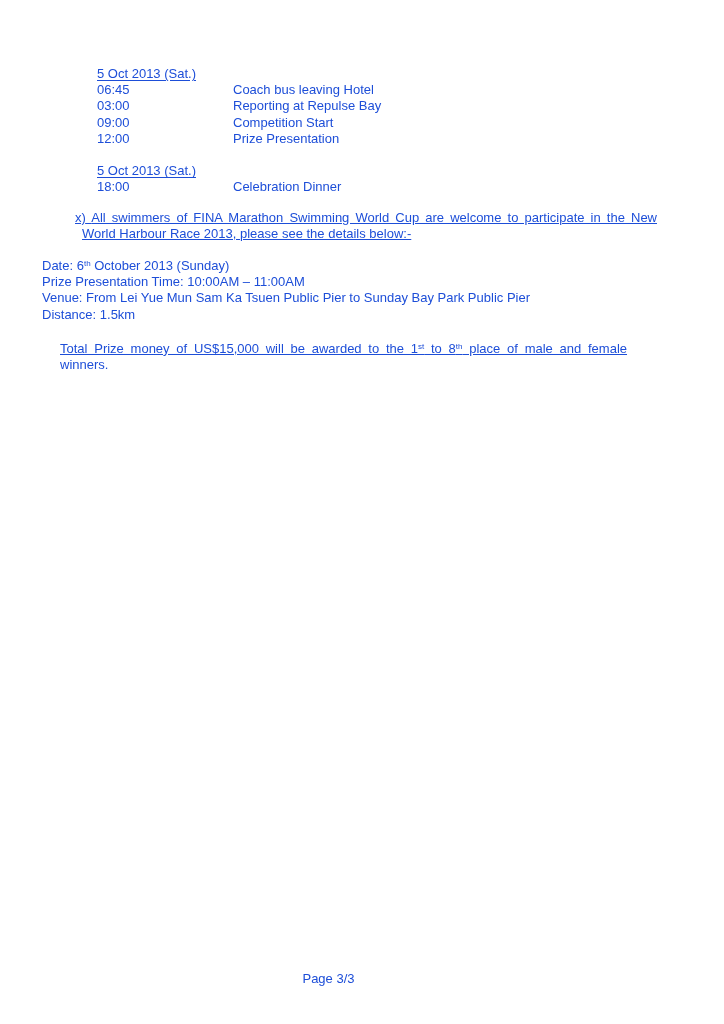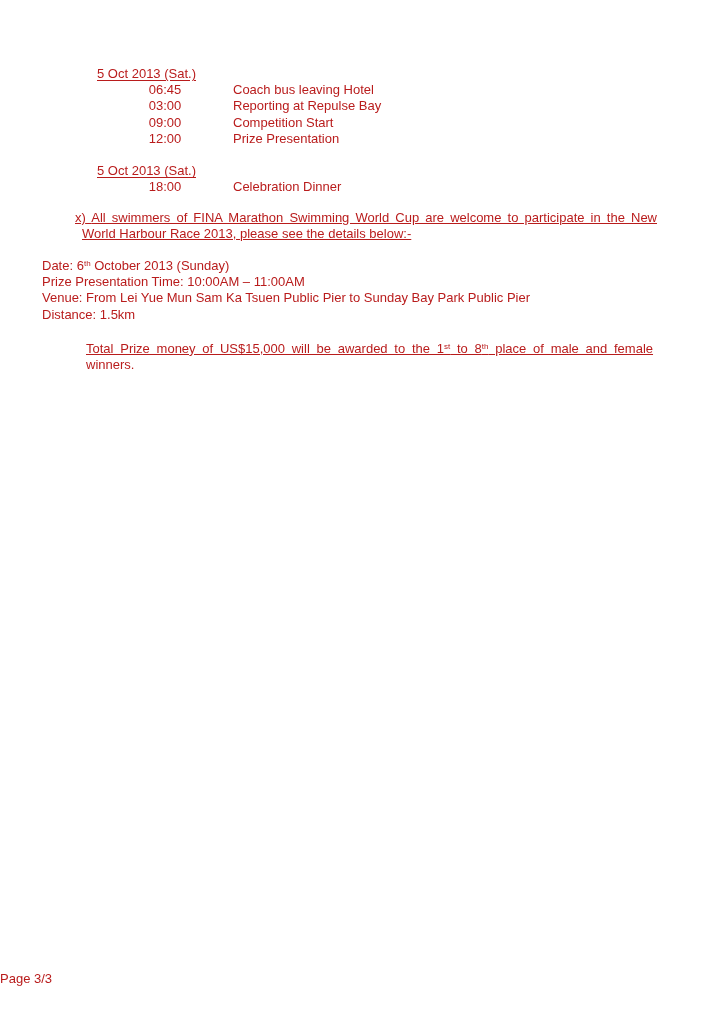--- a/index.html
+++ b/index.html
@@ -1,50 +1,50 @@
 <!DOCTYPE html>
 <html><head>
 <meta charset="utf-8">
 <style>
   html, body { margin: 0; padding: 0; background: #ffffff; }
   .page {
     position: relative;
     width: 724px;
     height: 1024px;
     background: #ffffff;
-    color: #b91c1c;
+    color: #1d4ed8;
     font-family: "Liberation Sans", sans-serif;
     font-size: 13px;
     line-height: 16.2px;
     overflow: hidden;
   }
   .content { position: absolute; top: 66px; left: 0; right: 0; }
 
   .schedule-block { margin-left: 97px; }
   .schedule-block.first { margin-bottom: 16.2px; }
   .schedule-heading { text-decoration: underline; text-underline-offset: 2px; }
-  .schedule-row { display: flex; text-align: center; }
+  .schedule-row { display: flex; }
   .schedule-row .time { width: 136px; flex: 0 0 136px; }
 
   .item-x { margin-top: 14px; margin-left: 75px; width: 582px; }
   .jline { text-align: justify; text-align-last: justify; text-decoration: underline; }
   .item-x .cont { padding-left: 7px; text-decoration: underline; }
 
   .details { margin-top: 16px; margin-left: 42px; }
 
-  .prize-note { margin-top: 18px; margin-left: 86px; width: 567px; }
+  .prize-note { margin-top: 18px; margin-left: 60px; width: 567px; }
 
   .sup { font-size: 8px; line-height: 0; position: relative; top: -4px; }
 
   .footer {
     position: absolute;
     top: 971px;
     left: 0;
     width: 657px;
-    text-align: left;
+    text-align: center;
   }
 </style>
 </head>
 <body>
 
 <div class="page">
   <div class="content">
 
     <div class="schedule-block first">
       <div class="schedule-heading">5 Oct 2013 (Sat.)</div>

